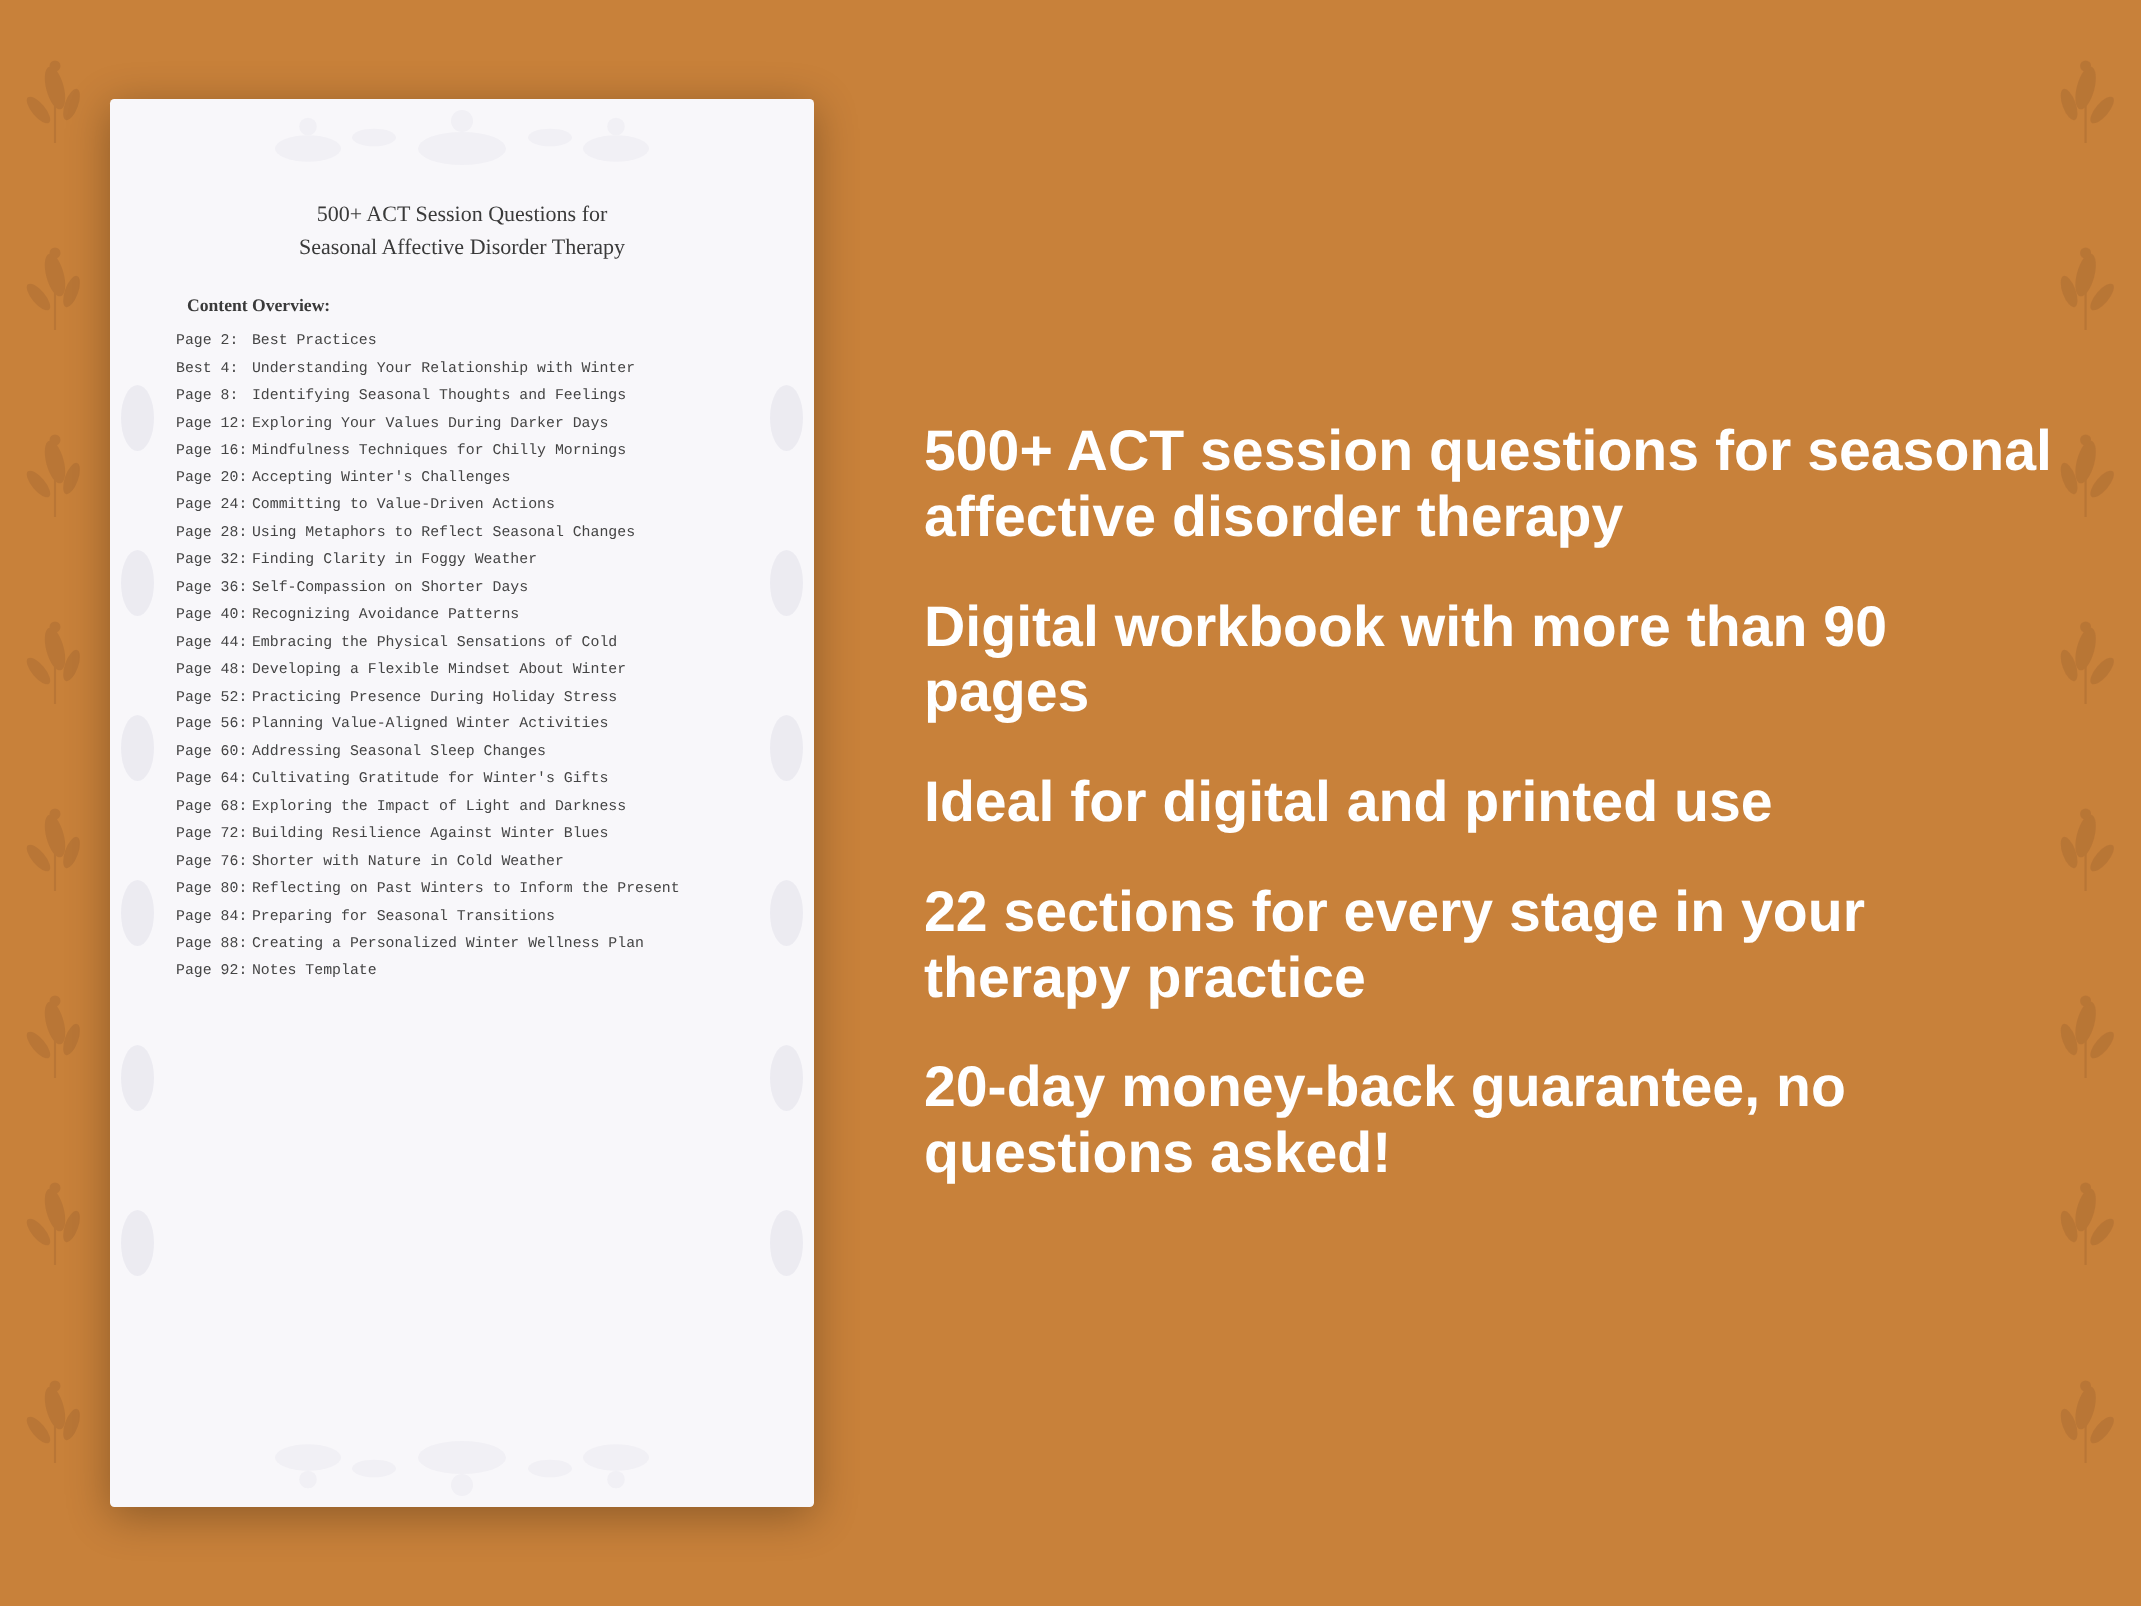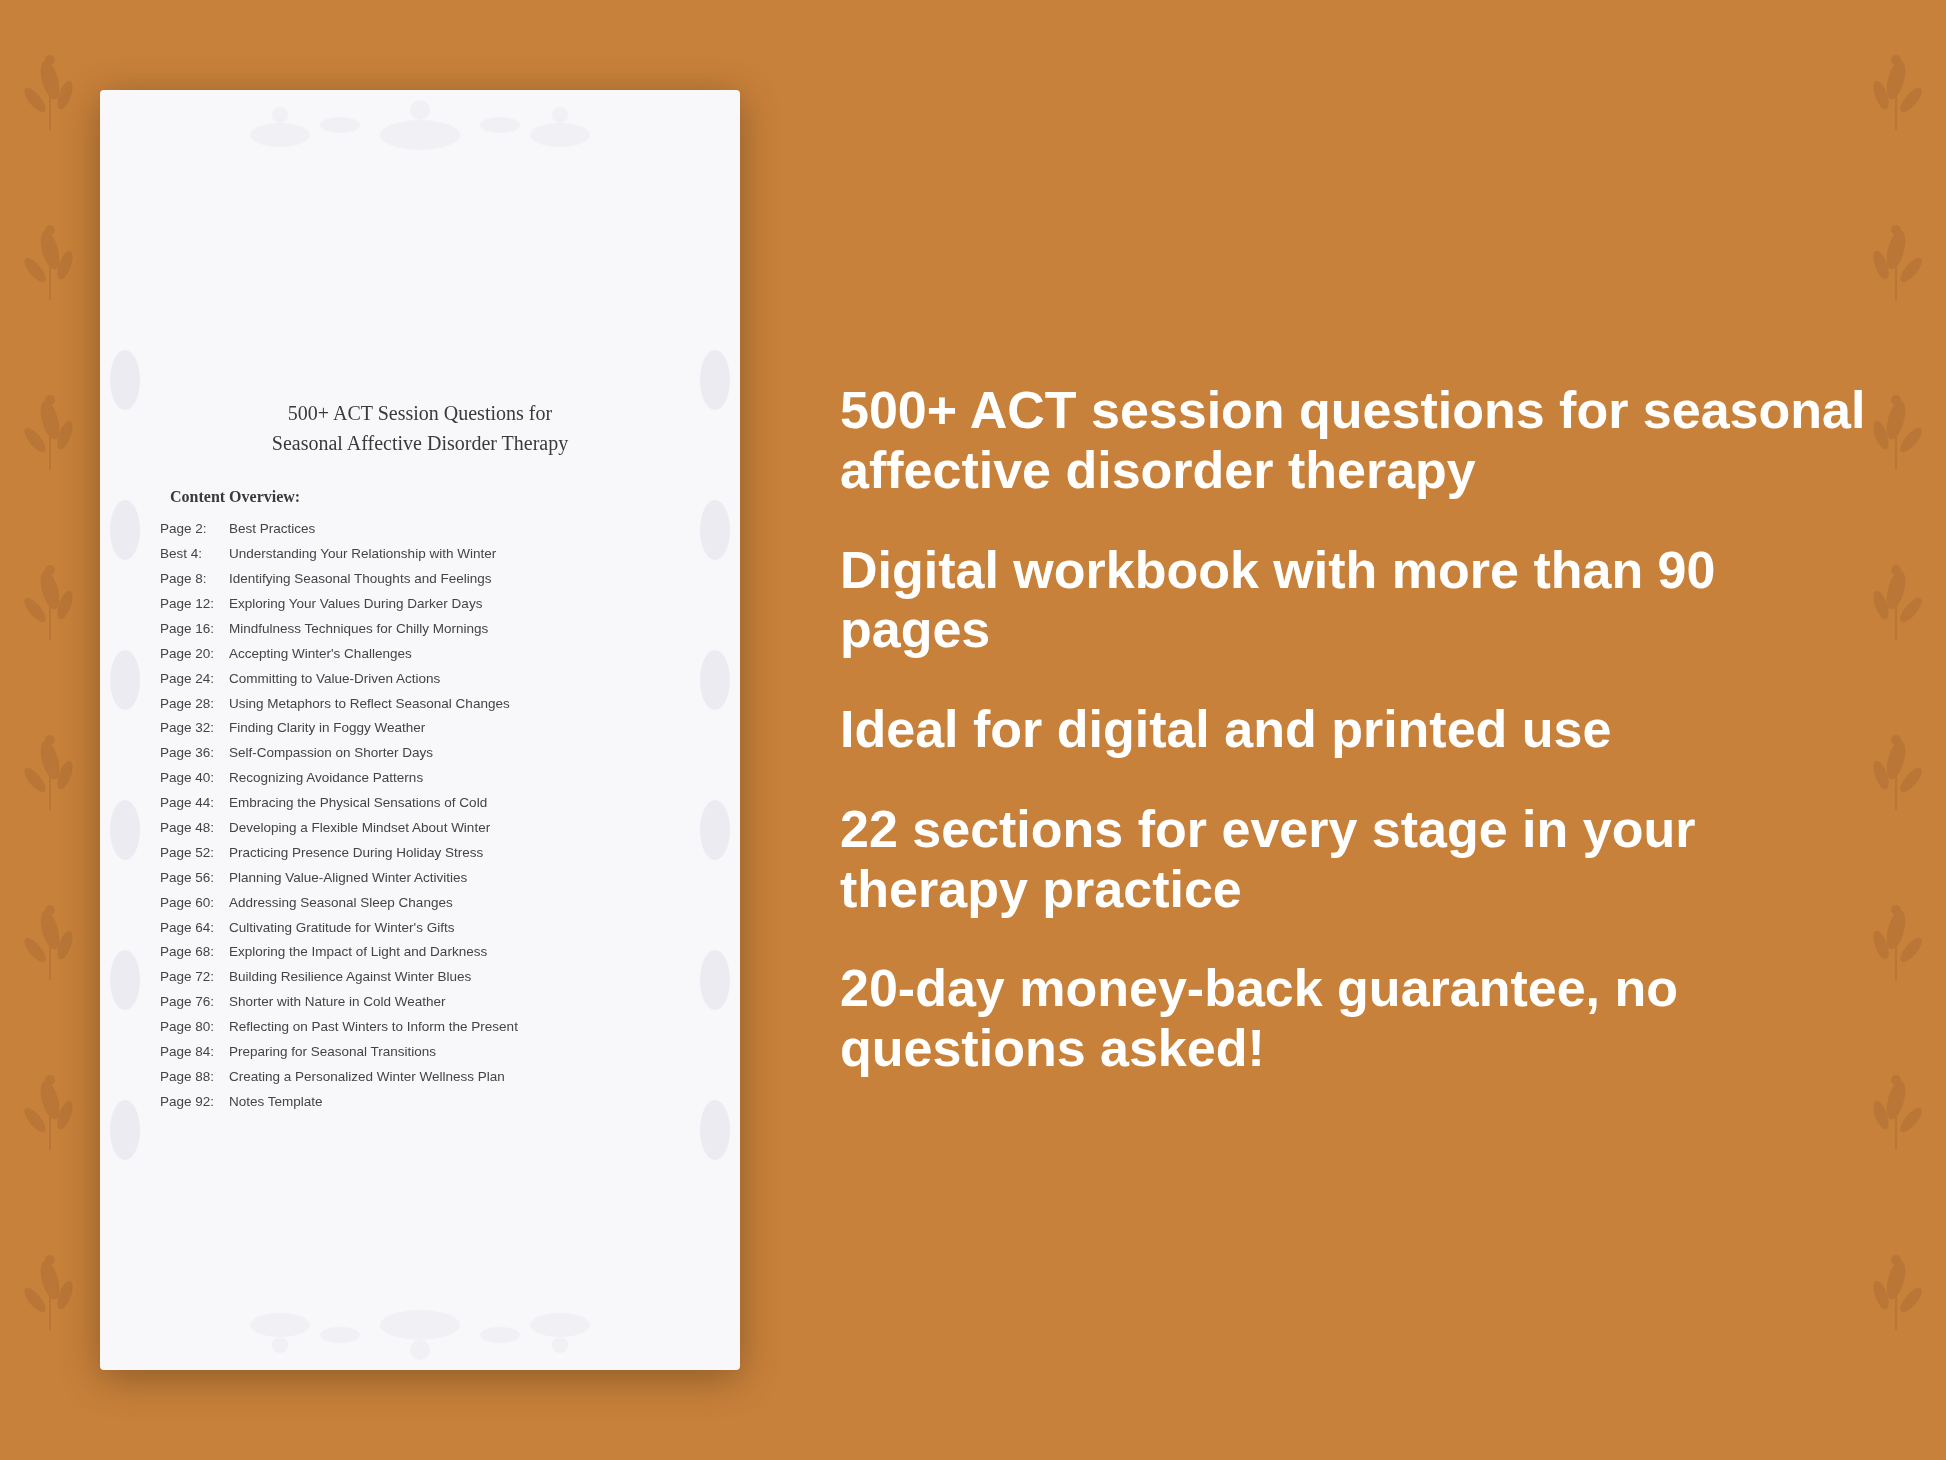--- a/index.html
+++ b/index.html
@@ -31,21 +31,20 @@
       min-width: 640px;
       height: 1280px;
       background: #f8f7fa;
       border-radius: 4px;
       box-shadow: 0 8px 40px rgba(0,0,0,0.3);
       padding: 50px 60px 40px 60px;
       position: relative;
       overflow: hidden;
       display: flex;
       flex-direction: column;
-      justify-content: center;
     }
 
     
     .watermark-top {
       position: absolute;
       top: 0;
       left: 0;
       right: 0;
       height: 90px;
       display: flex;
@@ -91,21 +90,21 @@
     .toc-list {
       list-style: none;
       display: flex;
       flex-direction: column;
       gap: 6px;
     }
 
     .toc-item {
       font-size: 13.5px;
       color: #444;
-      font-family: Liberation Sans, sans-serif;
+      font-family: Liberation Mono, monospace;
       line-height: 1.4;
     }
 
     .toc-page {
       font-weight: normal;
       margin-right: 4px;
       min-width: 65px;
       display: inline-block;
     }
 

